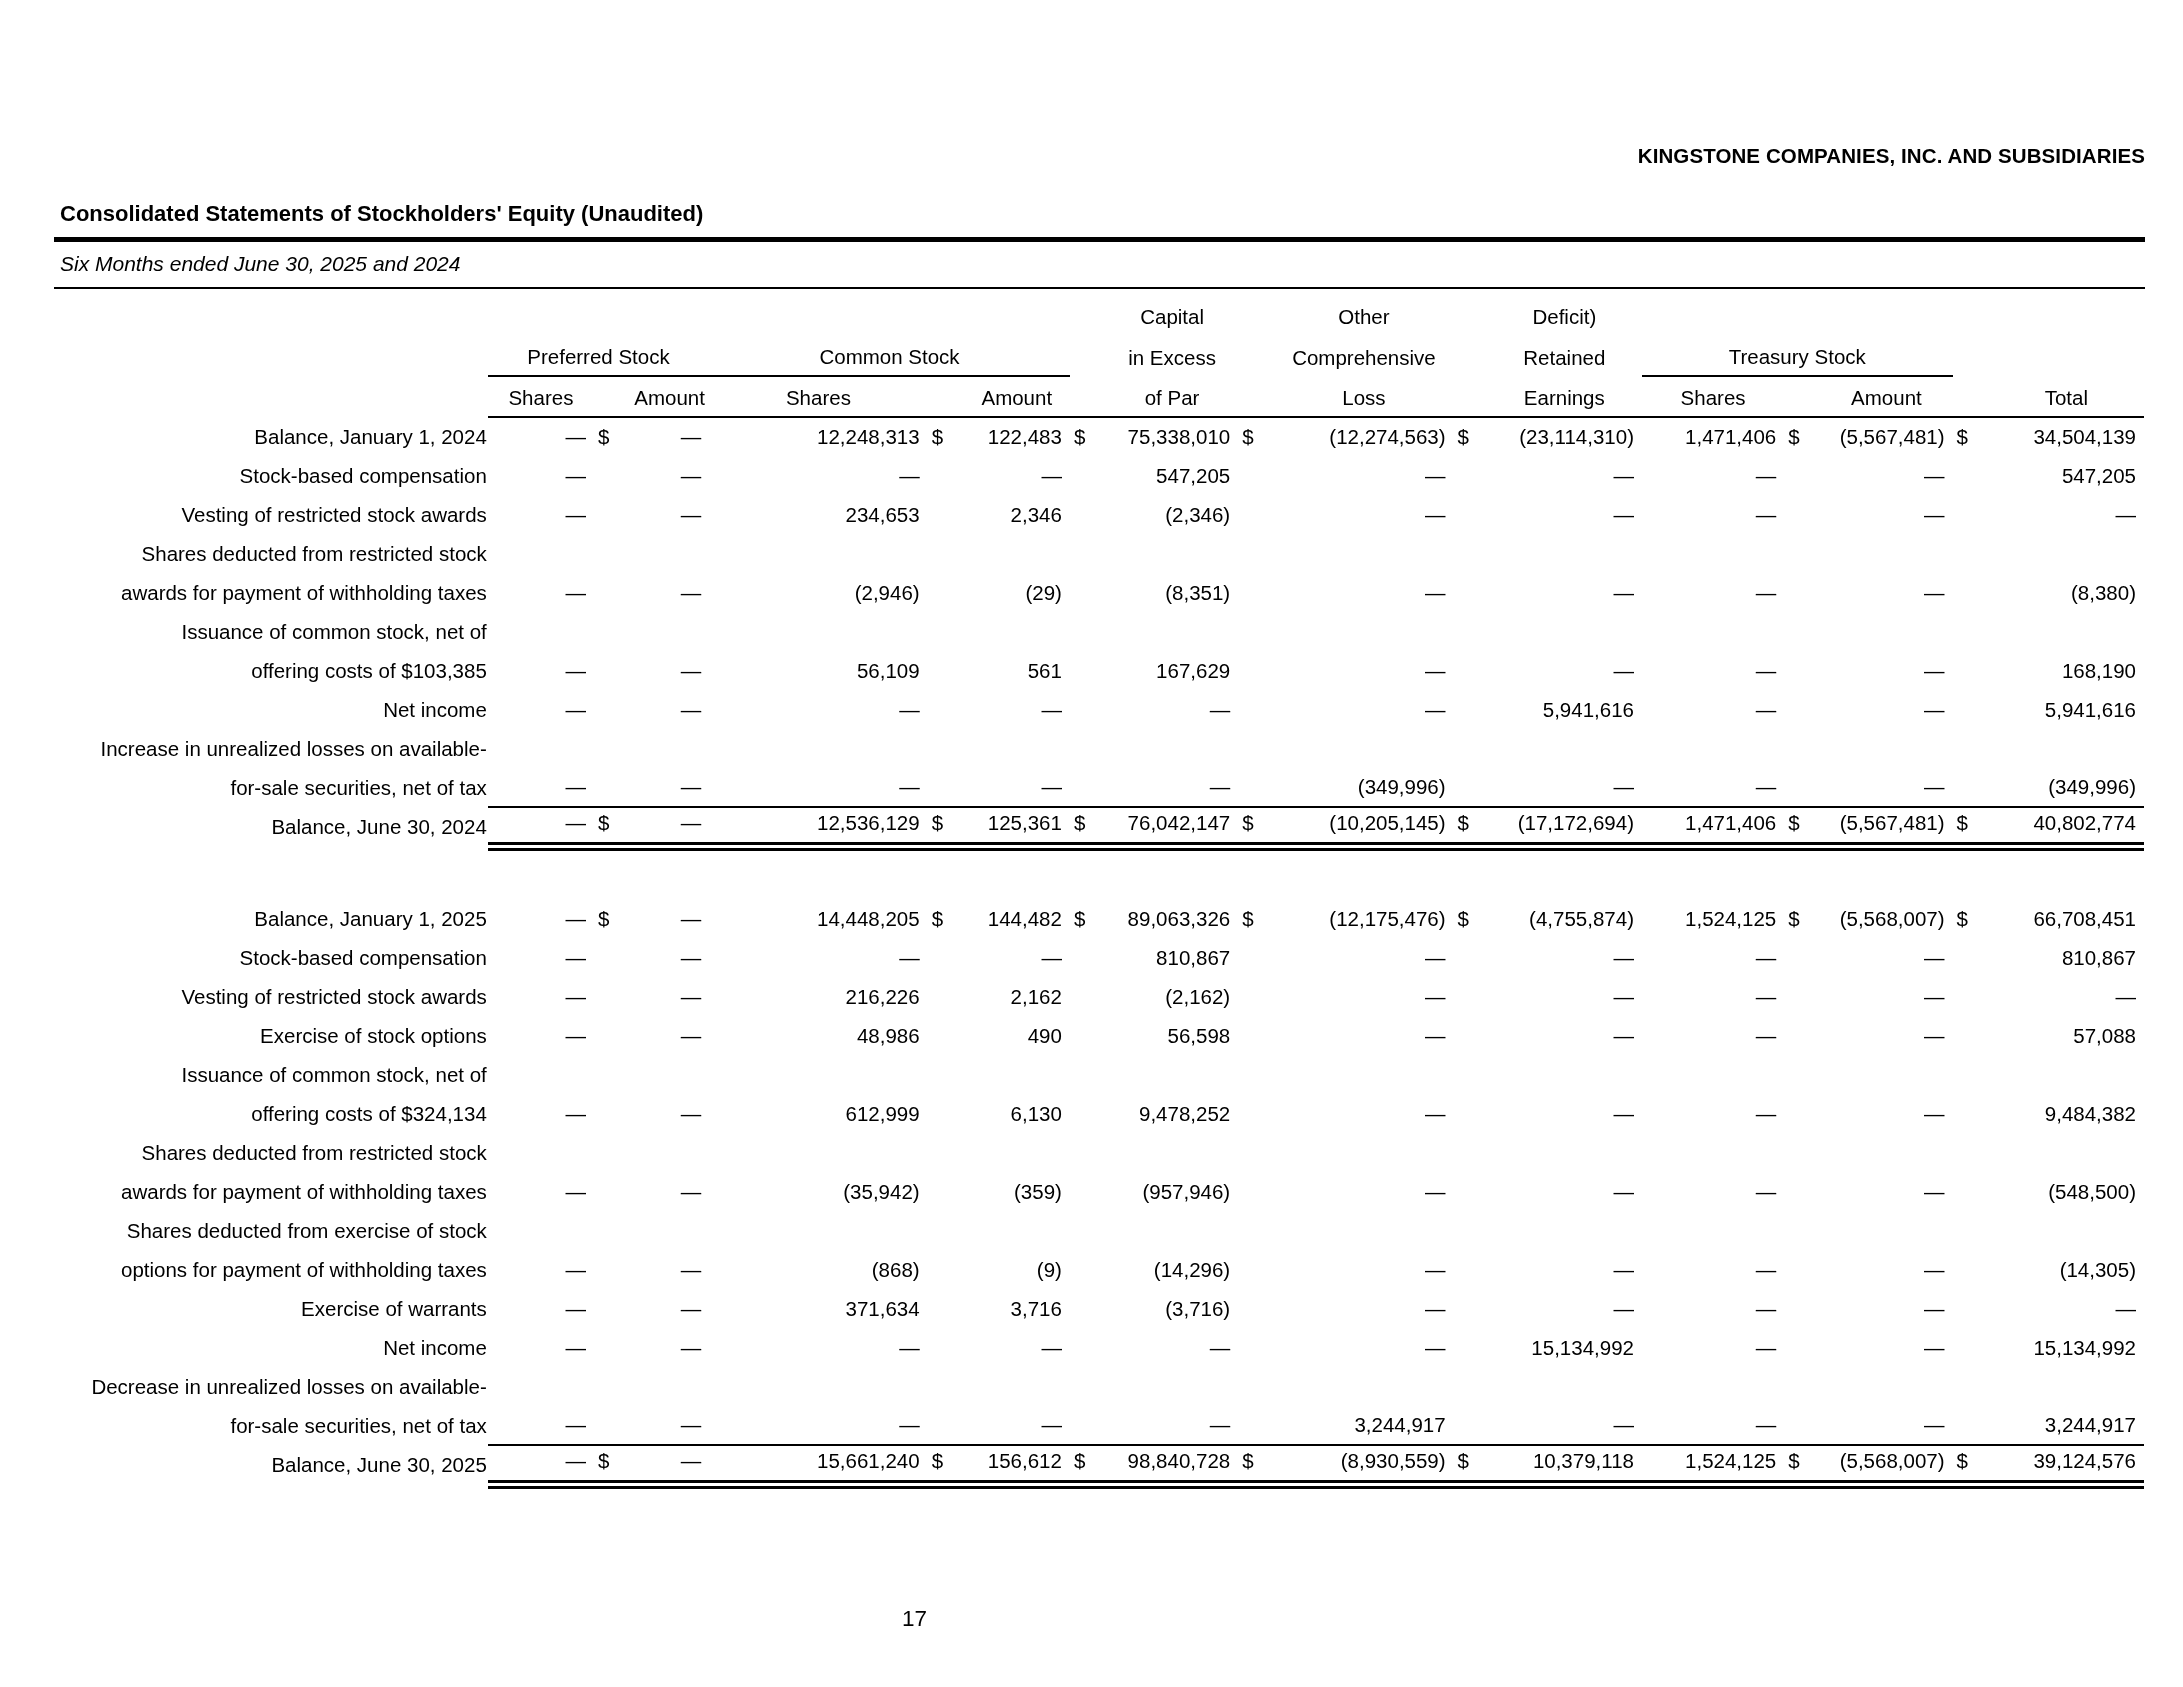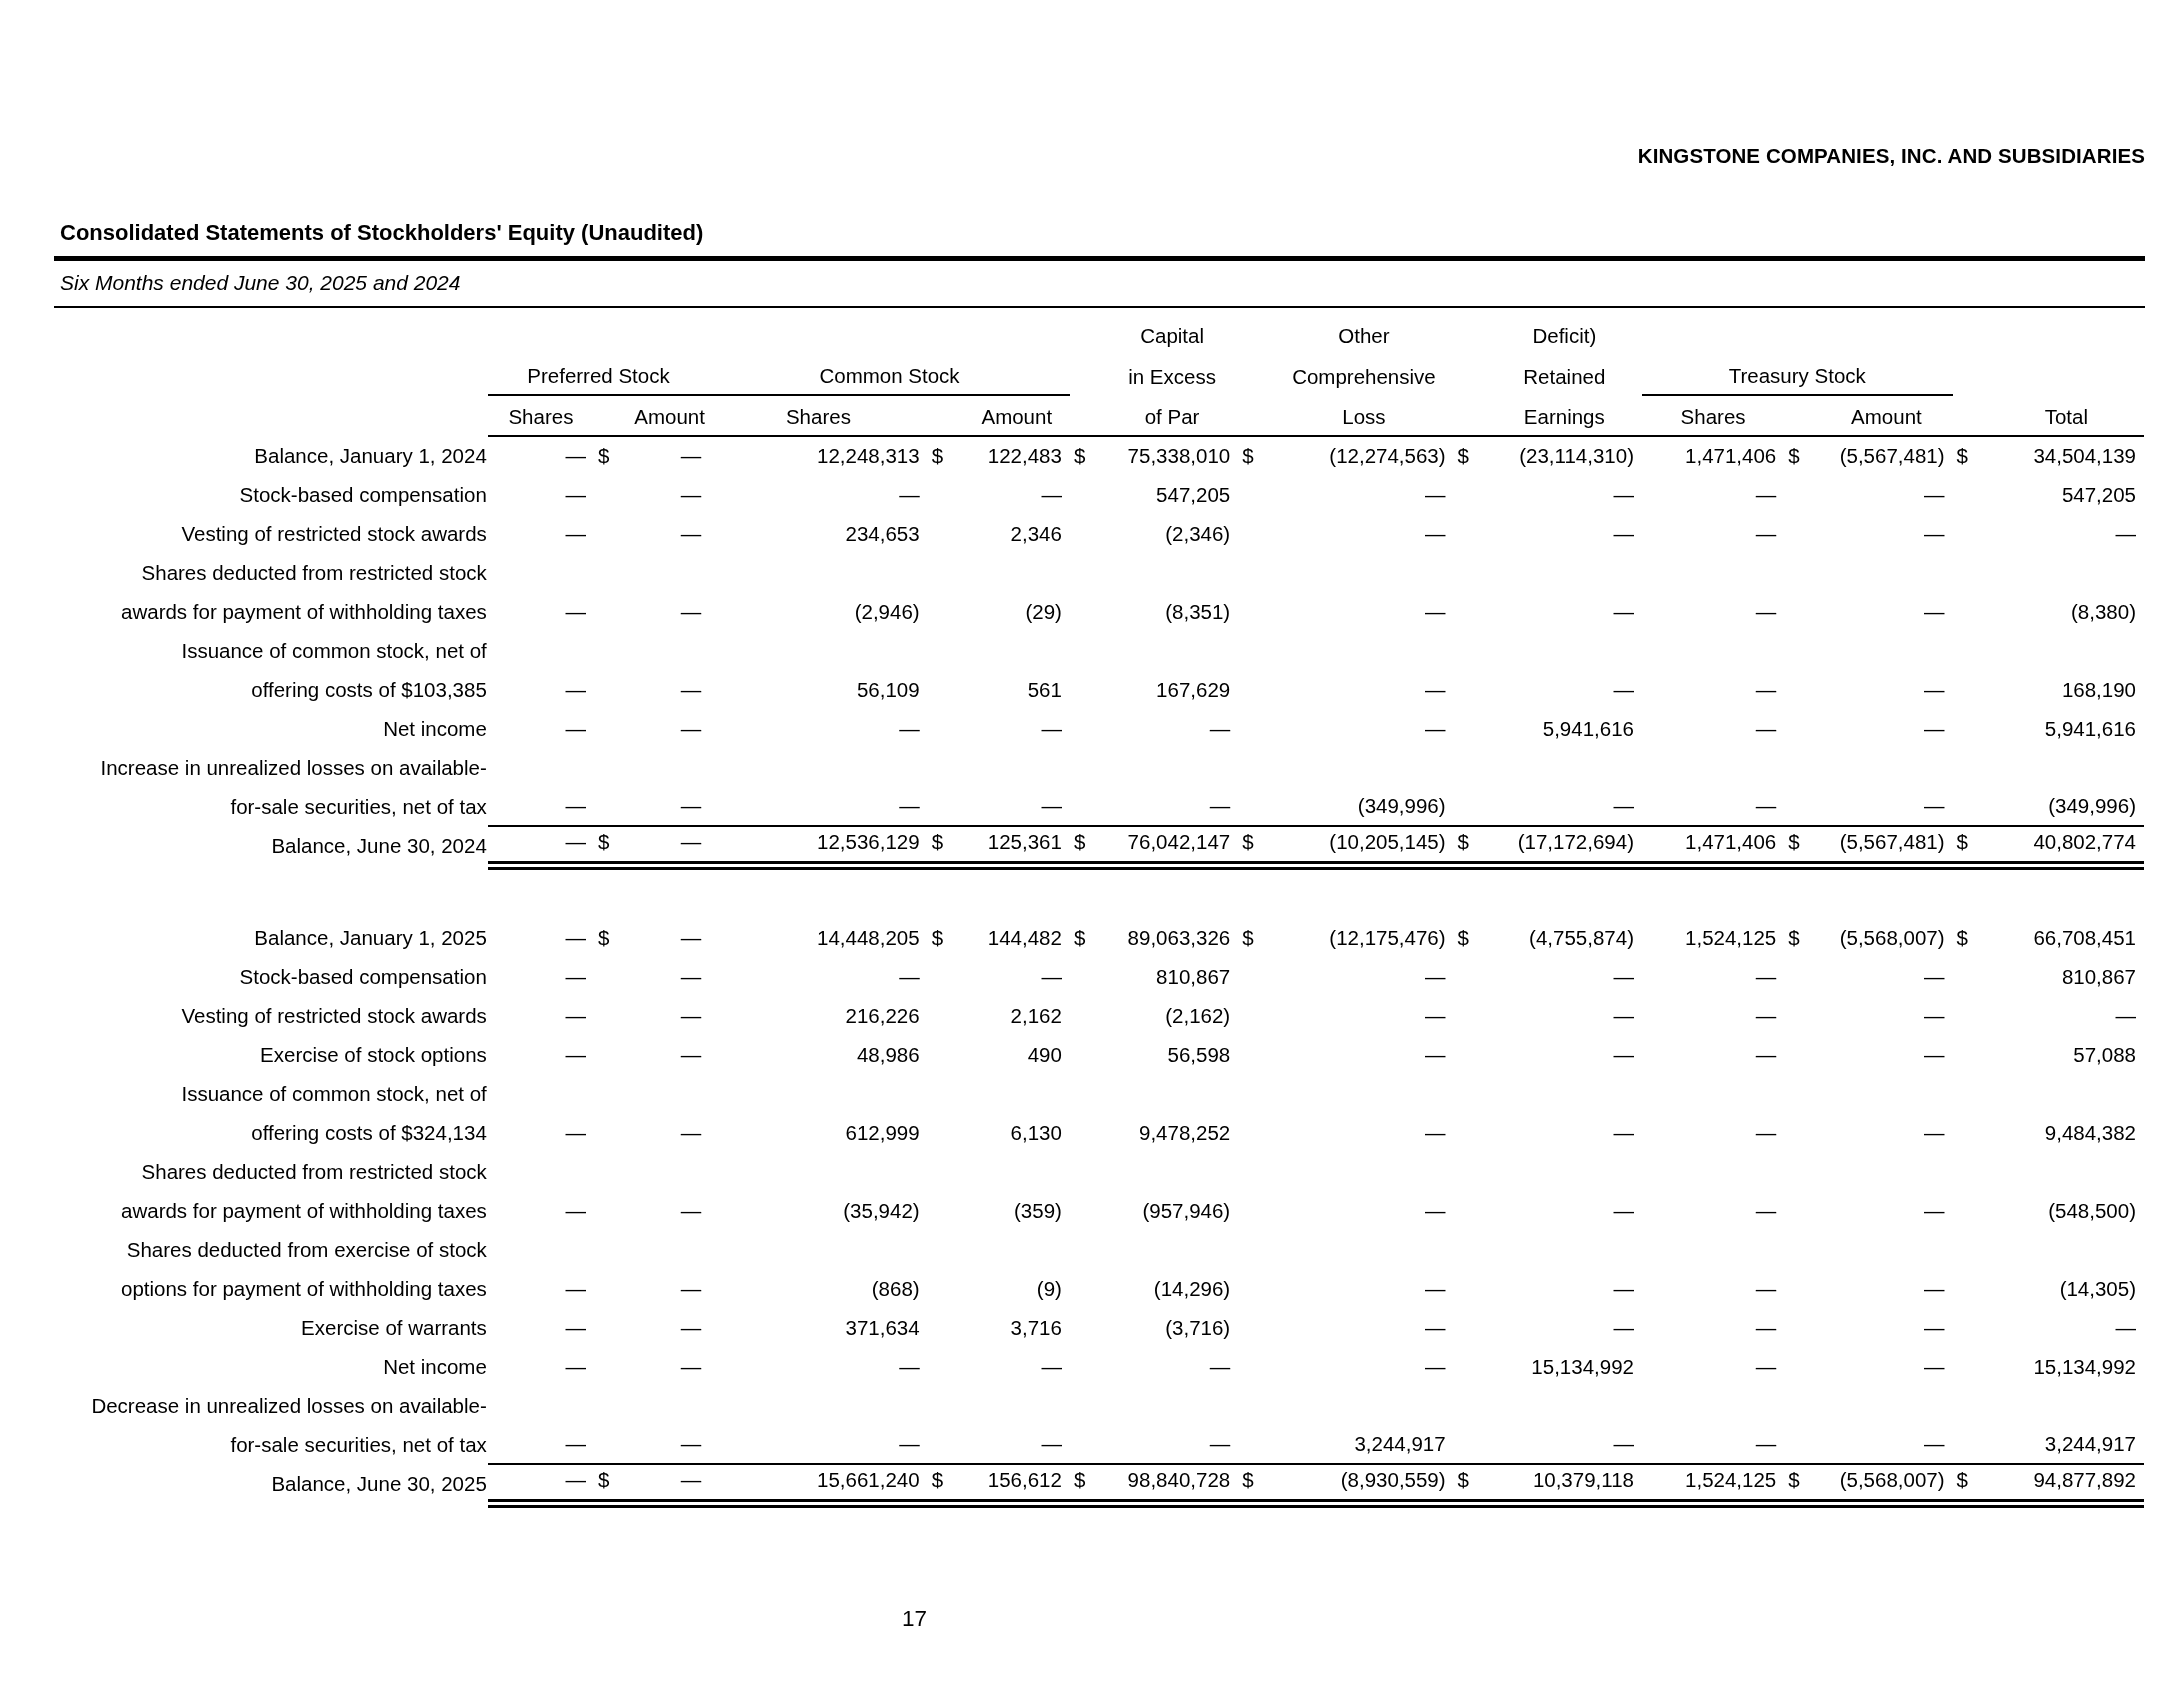--- a/index.html
+++ b/index.html
@@ -1,21 +1,21 @@
 <!DOCTYPE html>
 <html style="font-size:10.6px"><head>
 <meta charset="utf-8">
 <style>
   html,body{margin:0;padding:0;}
   body{
     width:2183px;height:1687px;background:#ffffff;color:#000;
     font-family:"Liberation Sans",sans-serif;position:relative;overflow:hidden;
   }
   .company{position:absolute;top:144px;right:38px;font-weight:bold;font-size:20.5px;letter-spacing:0.1px;}
-  .content{position:absolute;left:60px;top:220px;width:2085px;}
+  .content{position:absolute;left:60px;top:201px;width:2085px;}
   .title{font-weight:bold;font-size:22px;}
   .rule-thick{height:4.6px;background:#000;margin-top:10px;margin-left:-6px;}
   .subtitle{font-style:italic;font-size:21px;margin-top:10.6px;padding-bottom:11px;}
   .rule-thin{height:2px;background:#000;margin-left:-6px;}
   table{border-collapse:collapse;table-layout:fixed;width:2084px;margin-top:5.3px;}
   th{font-weight:normal;font-size:20.5px;text-align:center;vertical-align:bottom;padding:0 0 6px 0;}
   tr.hdr-row{height:41px;}
   .grp{border-bottom:2.6px solid #000;}
   .u{border-bottom:2.6px solid #000;}
   td{font-size:20.5px;vertical-align:bottom;padding-bottom:7.3px;}
@@ -621,20 +621,20 @@
           <td class="cur rule-above dbl-below">$</td>
           <td class="val rule-above dbl-below">98,840,728</td>
           <td class="cur rule-above dbl-below">$</td>
           <td class="val rule-above dbl-below">(8,930,559)</td>
           <td class="cur rule-above dbl-below">$</td>
           <td class="val rule-above dbl-below">10,379,118</td>
           <td class="val rule-above dbl-below">1,524,125</td>
           <td class="cur rule-above dbl-below">$</td>
           <td class="val rule-above dbl-below">(5,568,007)</td>
           <td class="cur rule-above dbl-below">$</td>
-          <td class="val rule-above dbl-below">94,877,892</td>
+          <td class="val rule-above dbl-below">39,124,576</td>
         </tr>
       </tbody>
   </table>
 </div>
 
 <div class="pageno">17</div>
 
 
 </body></html>

